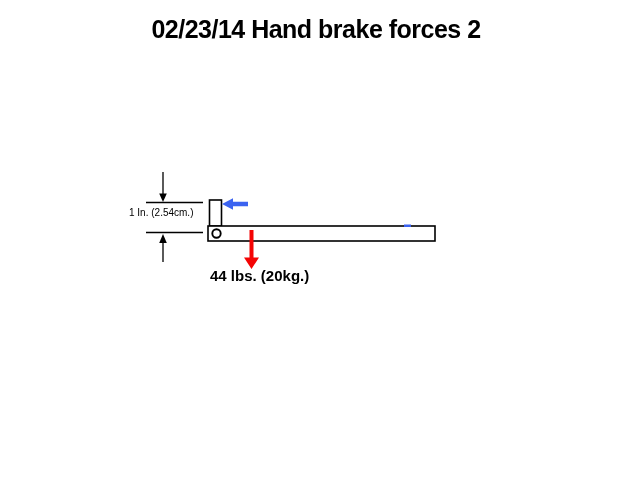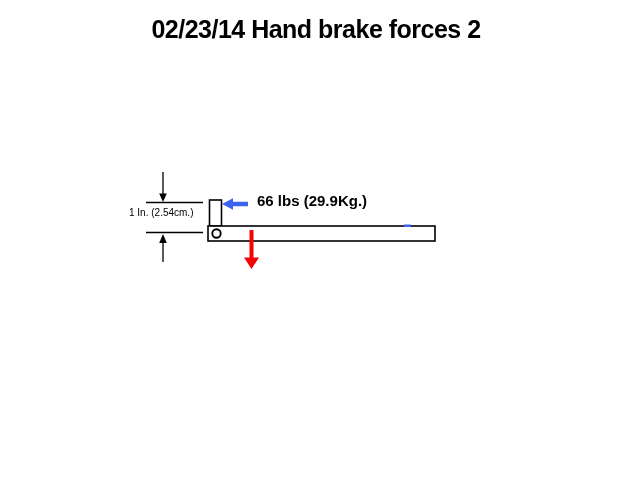--- a/index.html
+++ b/index.html
@@ -88,16 +88,16 @@
 
     <rect x="404" y="224.5" width="7" height="2.5" fill="#3b63f0"></rect>
 
     <polygon points="222,204 233,198.3 233,201.7 248,201.7 248,206.3 233,206.3 233,209.7" fill="#3b63f0"></polygon>
 
     <polygon points="249.5,230 253.5,230 253.5,257.5 259,257.5 251.5,269 244,257.5 249.5,257.5" fill="#f40404"></polygon>
   </svg>
 
   <div id="dimension-label">1 In. (2.54cm.)</div>
 
-  <div id="horizontal-force-label" class="force-label">66 lbs (29.9Kg.)</div>
 
+  <div id="vertical-force-label" class="force-label">44 lbs. (20kg.)</div>
 
 </div>
 
 </body></html>

